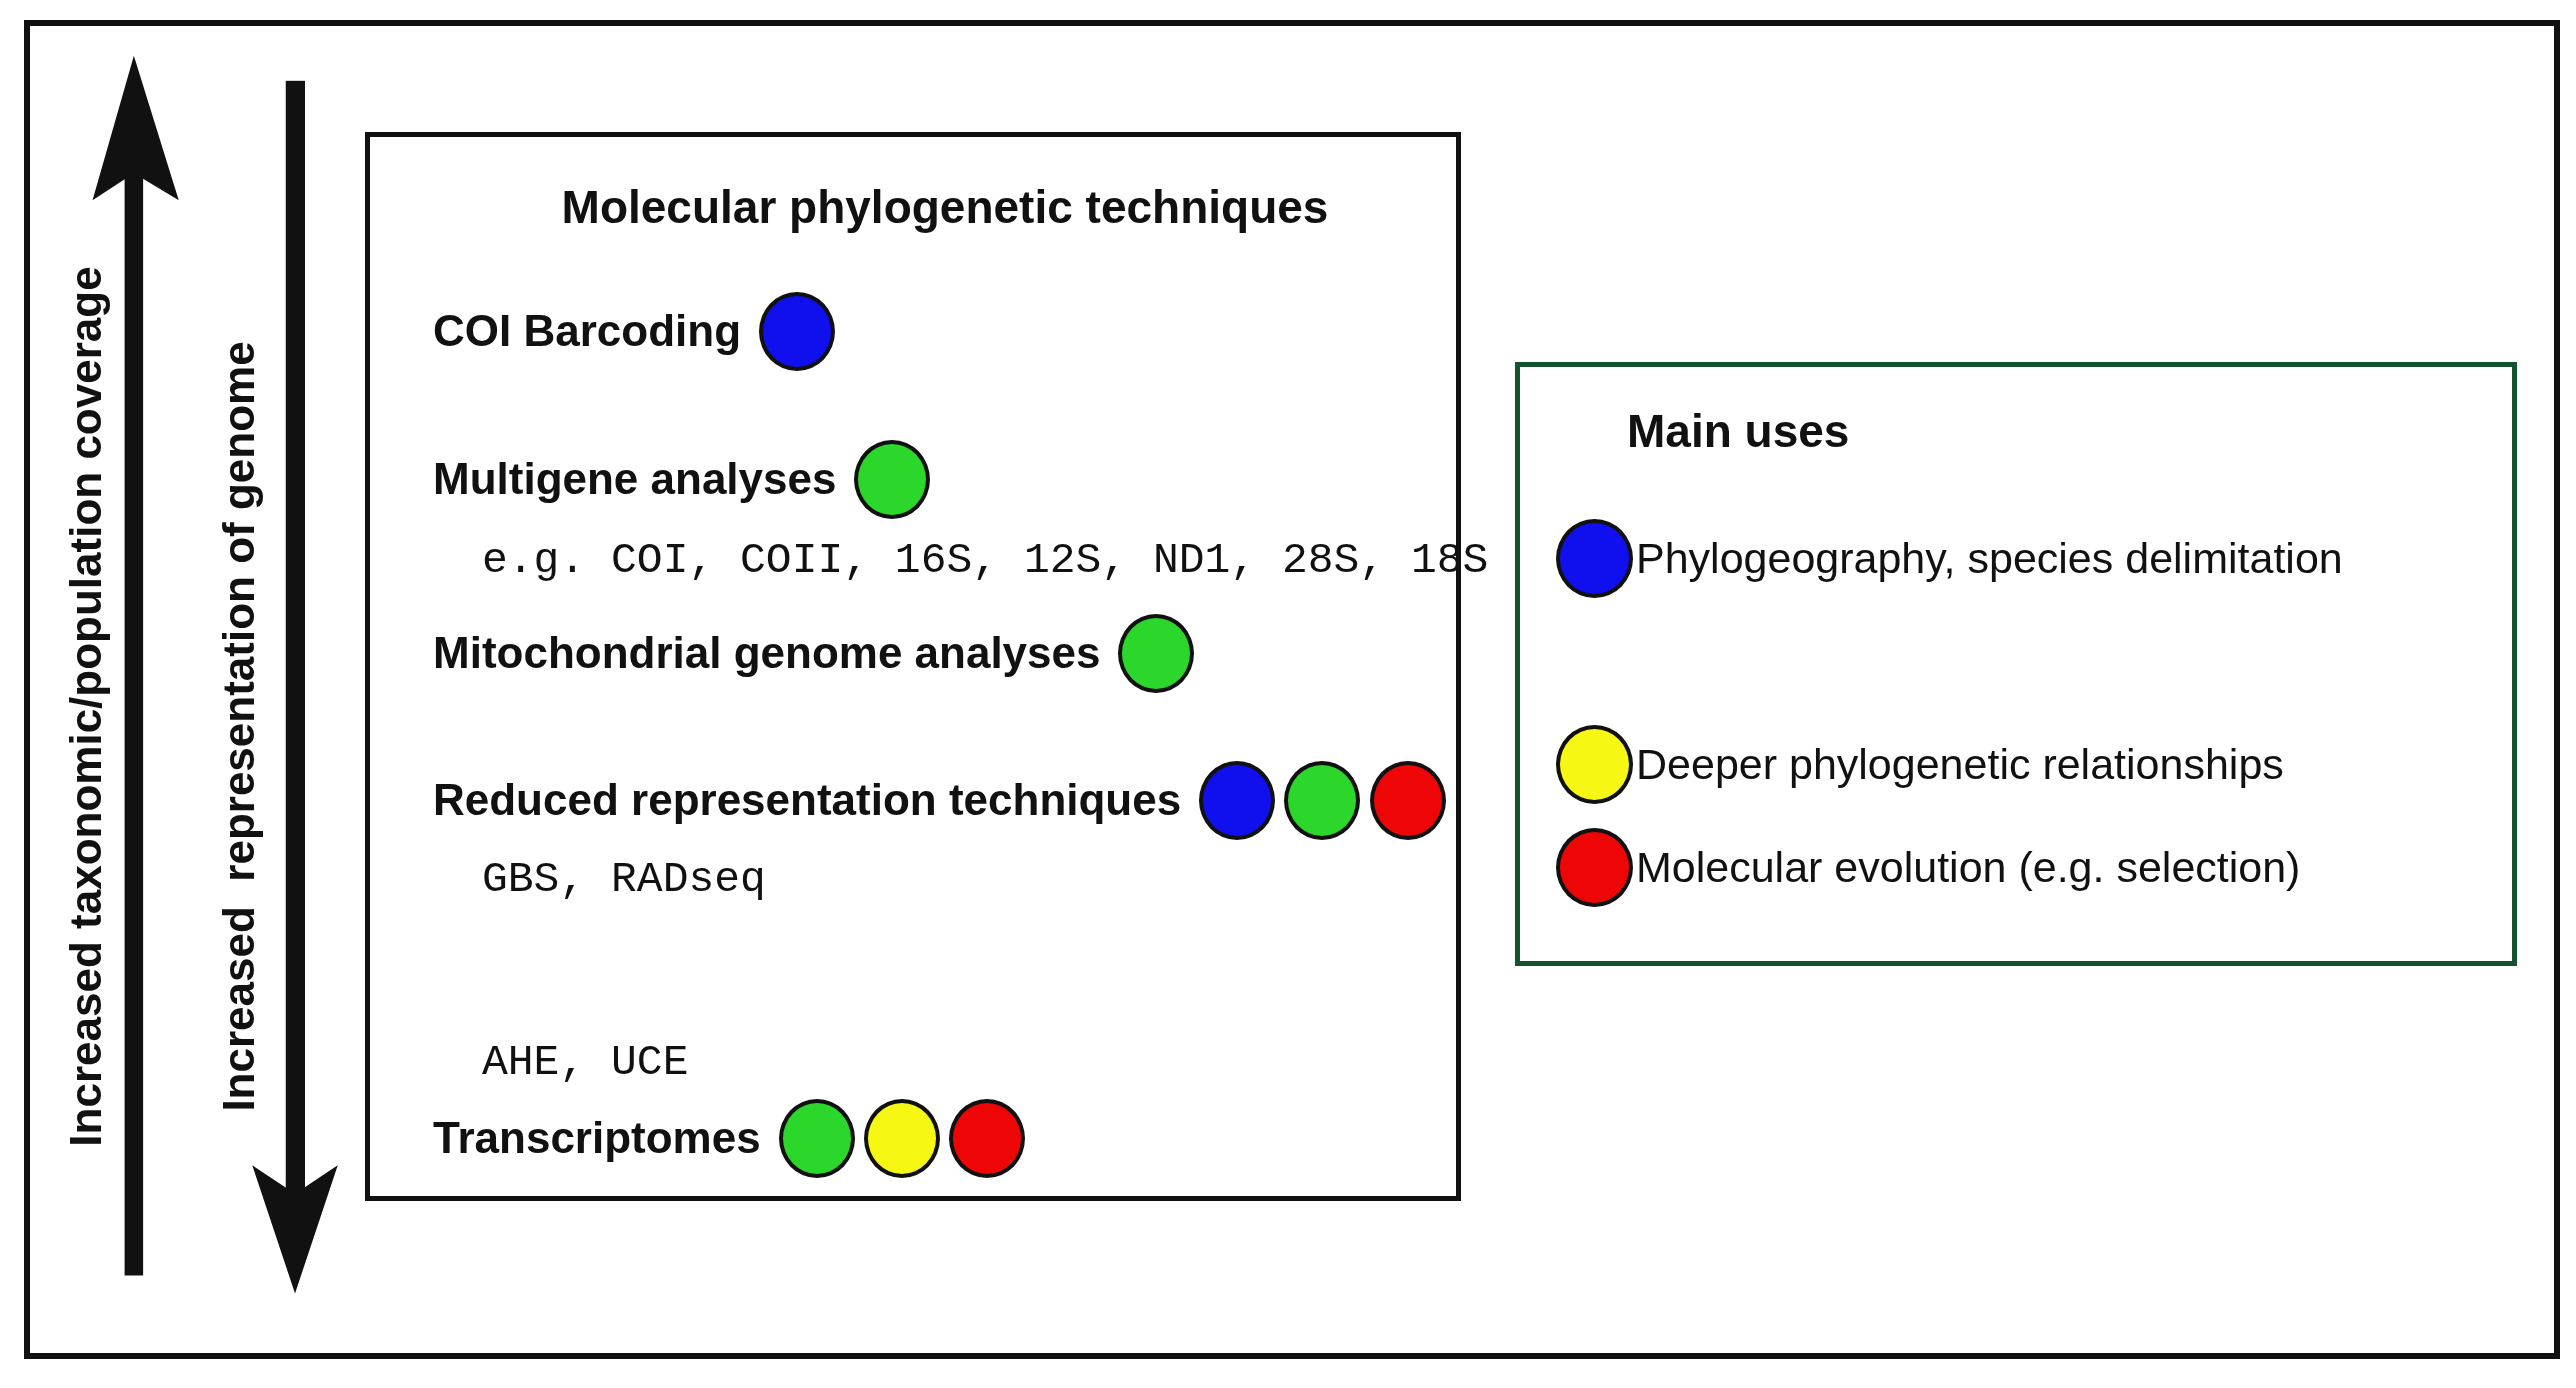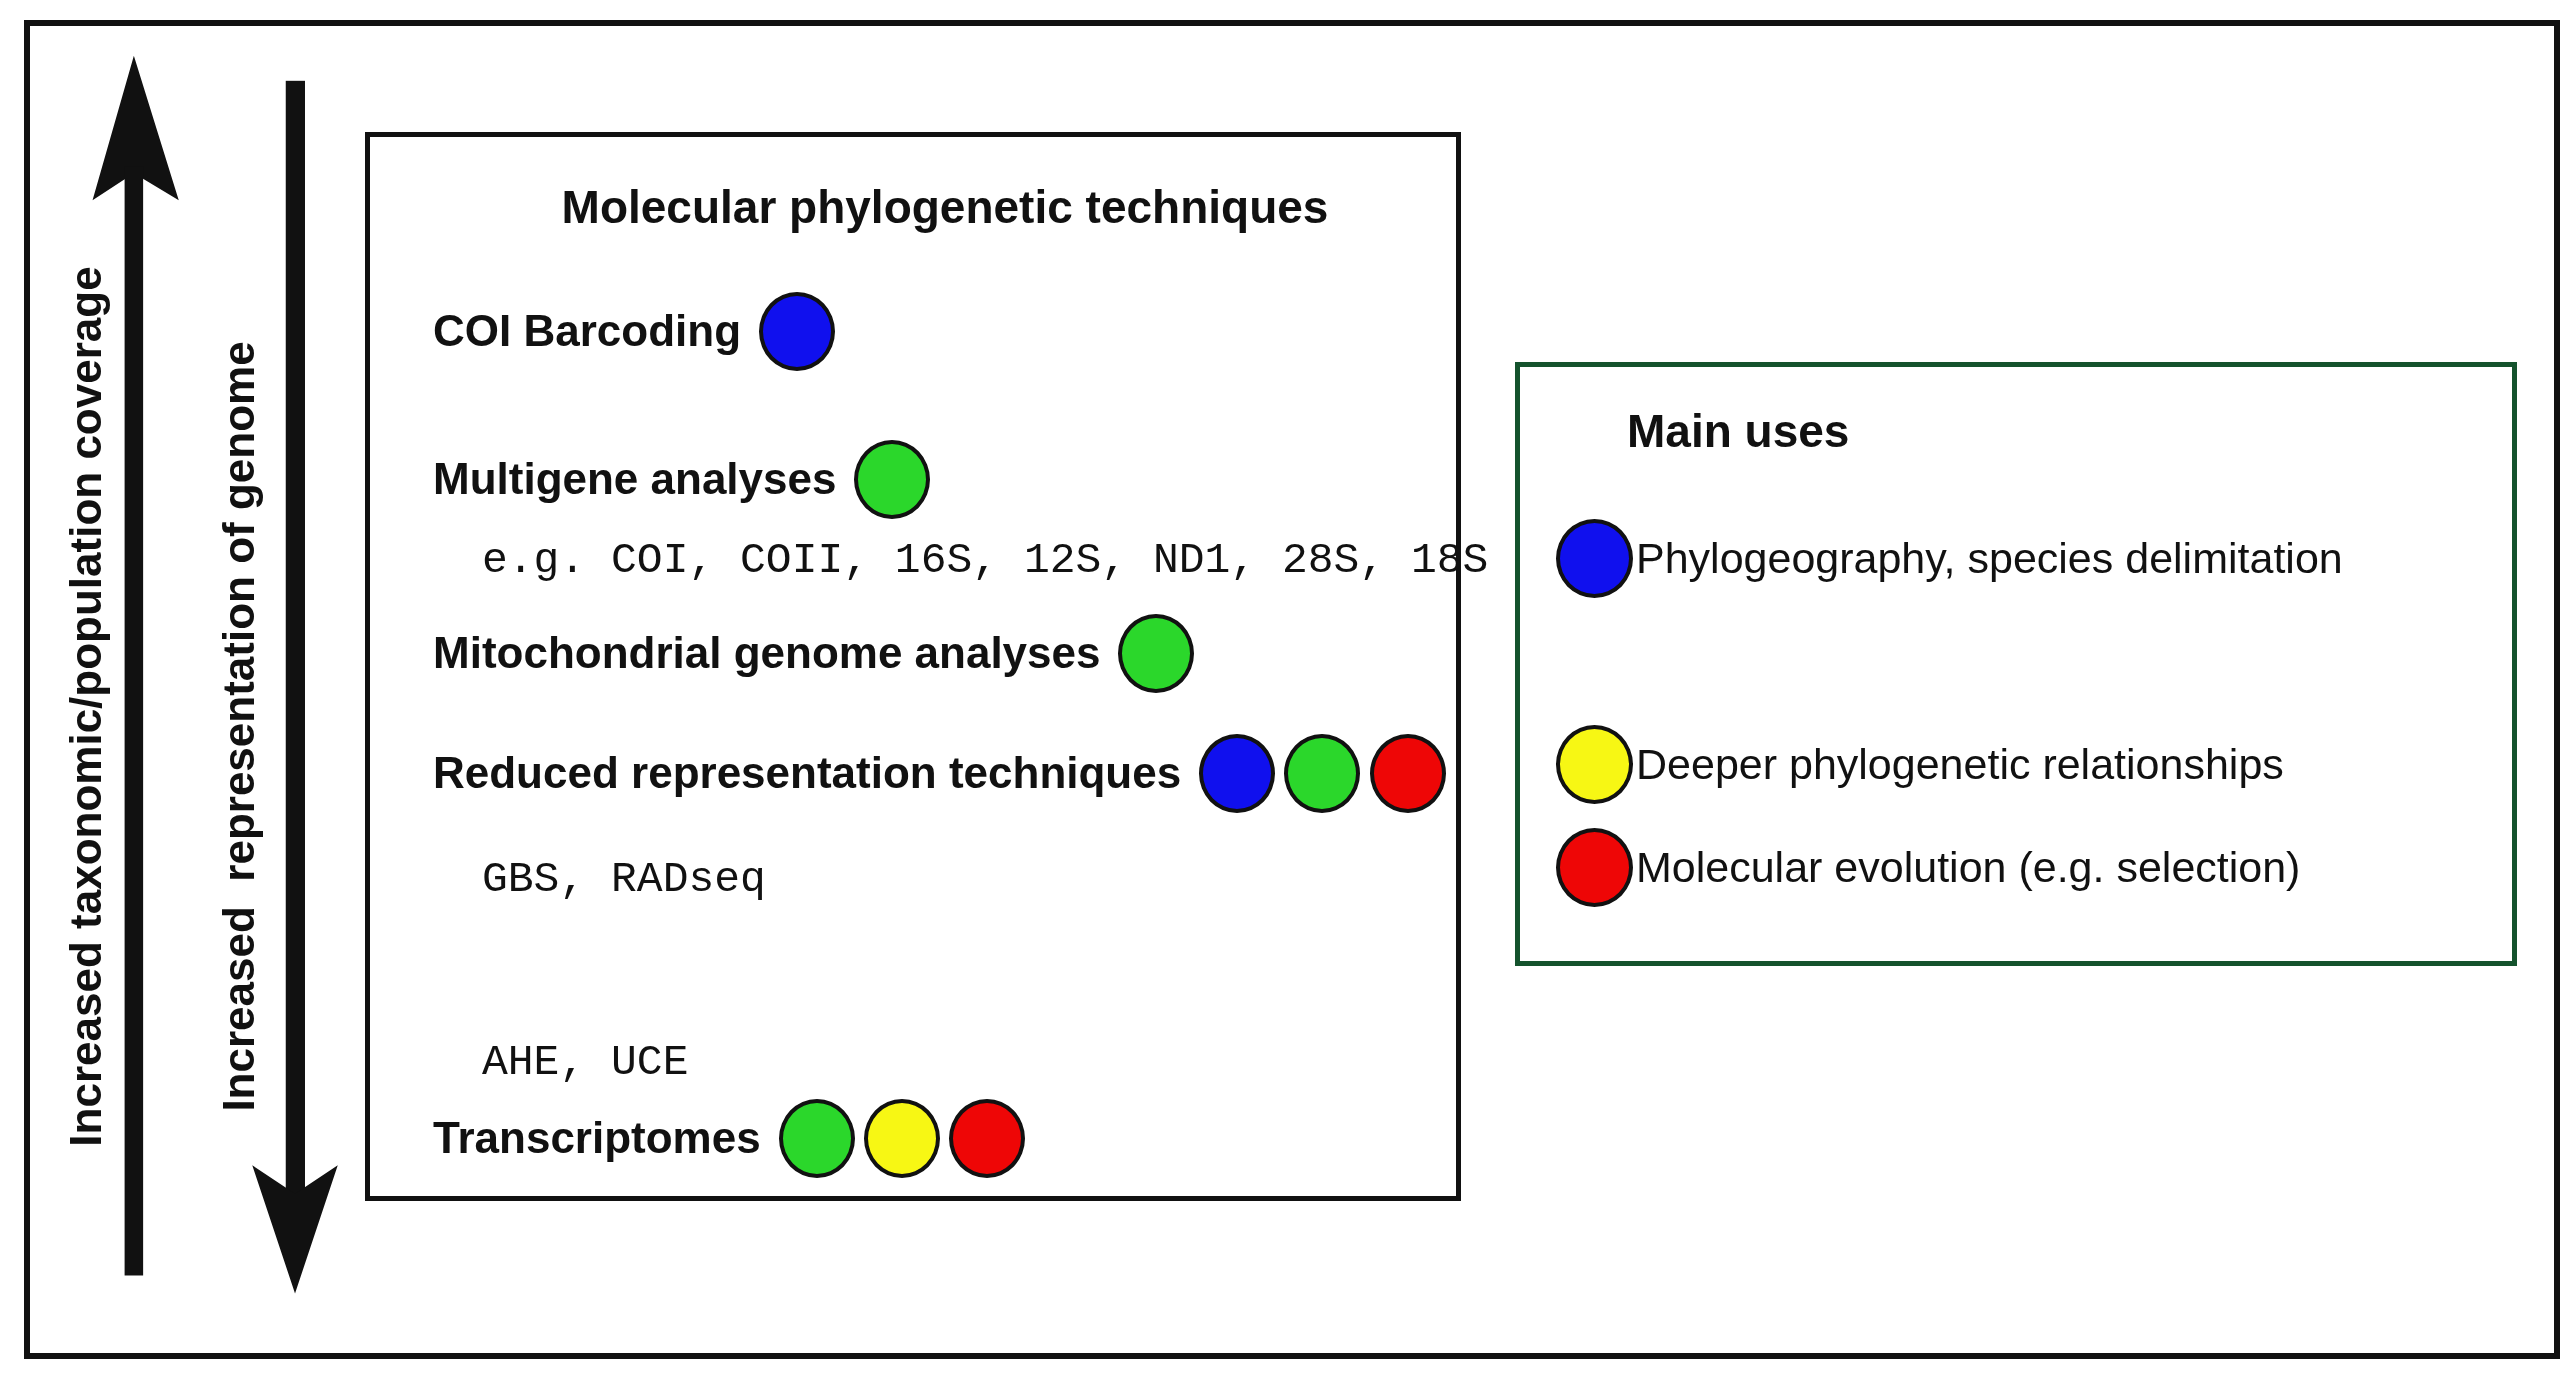--- a/index.html
+++ b/index.html
@@ -142,21 +142,21 @@
       <span class="t-label">Multigene analyses</span>
       <span class="dot" style="background-color: rgb(43, 215, 43);"></span>
     </div>
     <div class="t-sub" style="top:399px;">e.g. COI, COII, 16S, 12S, ND1, 28S, 18S</div>
 
     <div class="t-row" style="top:476px;">
       <span class="t-label">Mitochondrial genome analyses</span>
       <span class="dot" style="background-color: rgb(43, 215, 43);"></span>
     </div>
 
-    <div class="t-row" style="top:596px;">
+    <div class="t-row" style="top:623px;">
       <span class="t-label">Reduced representation techniques</span>
       <span class="dot" style="background-color: rgb(16, 16, 238);"></span>
       <span class="dot" style="background-color: rgb(43, 215, 43);"></span>
       <span class="dot" style="background-color: rgb(238, 6, 6);"></span>
     </div>
     <div class="t-sub" style="top:718px;">GBS, RADseq</div>
 
     <div class="t-sub" style="top:901px;">AHE, UCE</div>
 
     <div class="t-row" style="top:961px;">

